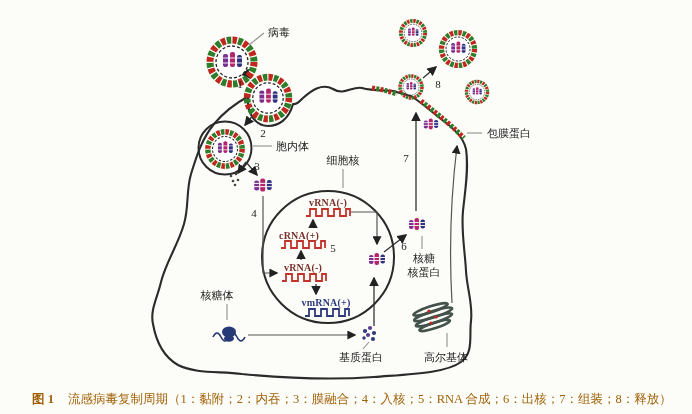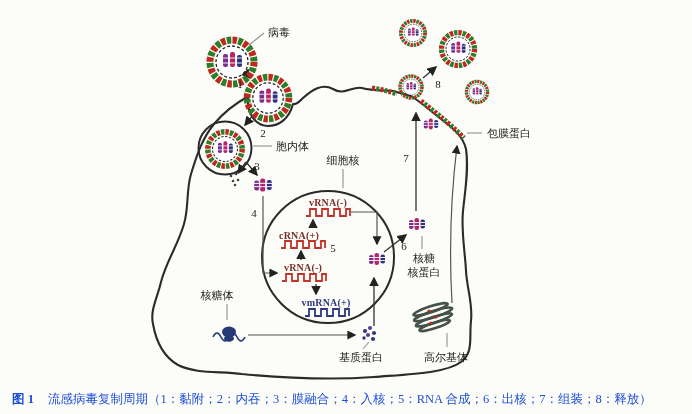--- a/index.html
+++ b/index.html
@@ -29,22 +29,22 @@
   .memdots-r{fill:none;stroke:var(--spike_red);stroke-width:5;stroke-dasharray:3 5.5}
   .memdots-g{fill:none;stroke:var(--spike_green);stroke-width:5;stroke-dasharray:3 5.5;stroke-dashoffset:4.2}
   .ribo{fill:#273a78}
   .ribo-line{stroke:#273a78;fill:none;stroke-width:1.6}
   .golgi-c{fill:none;stroke:#43524a;stroke-width:2.6}
   .dot-red{fill:#c0281e}
   .dot-dark{fill:#444}
   .matrix-dot{fill:#2f3a7d}
   .matrix-dot.alt{fill:#5a3f8f}
   .caption{
-    position:absolute;left:12px;right:8px;bottom:6px;
-    font:12.5px "Liberation Serif",serif;color:#1d4ed8;white-space:nowrap;
+    position:absolute;left:32px;right:8px;bottom:6px;
+    font:12.5px "Liberation Serif",serif;color:#a16207;white-space:nowrap;
   }
   .caption .figno{font-weight:bold;margin-right:14px}
 </style>
 </head>
 <body>
 
 <div class="figure">
   <svg width="692" height="390" viewBox="0 0 692 390">
     <defs>
       <marker id="arr" viewBox="0 0 10 10" refX="8.5" refY="5" markerWidth="7.5" markerHeight="7.5" orient="auto-start-reverse">

